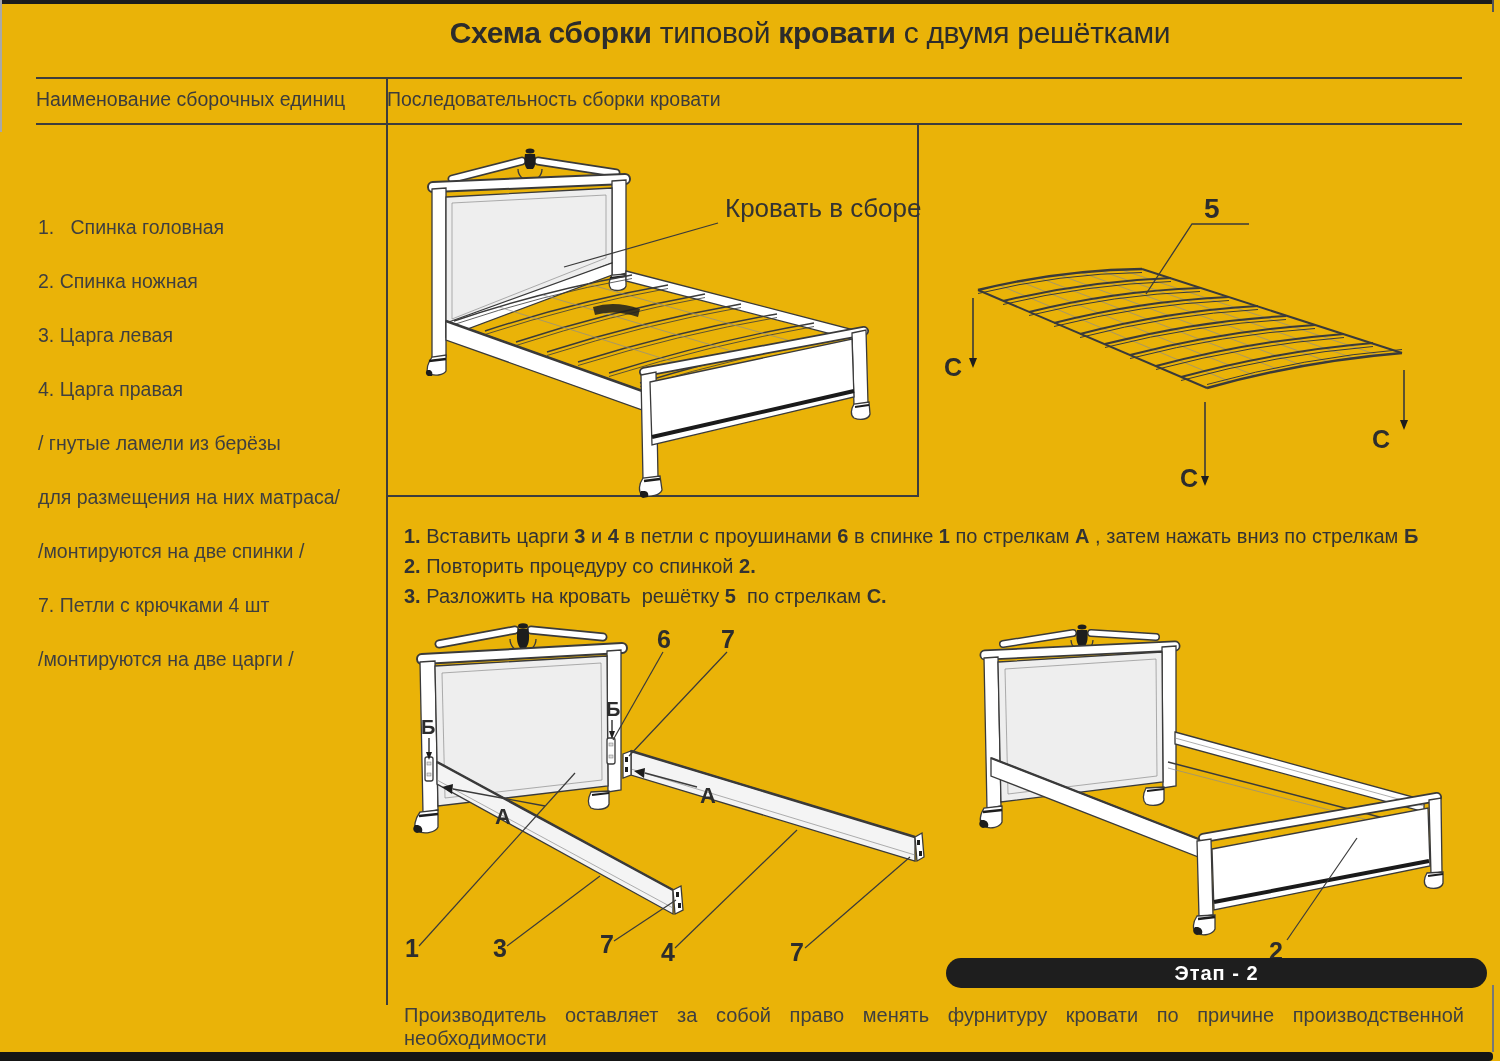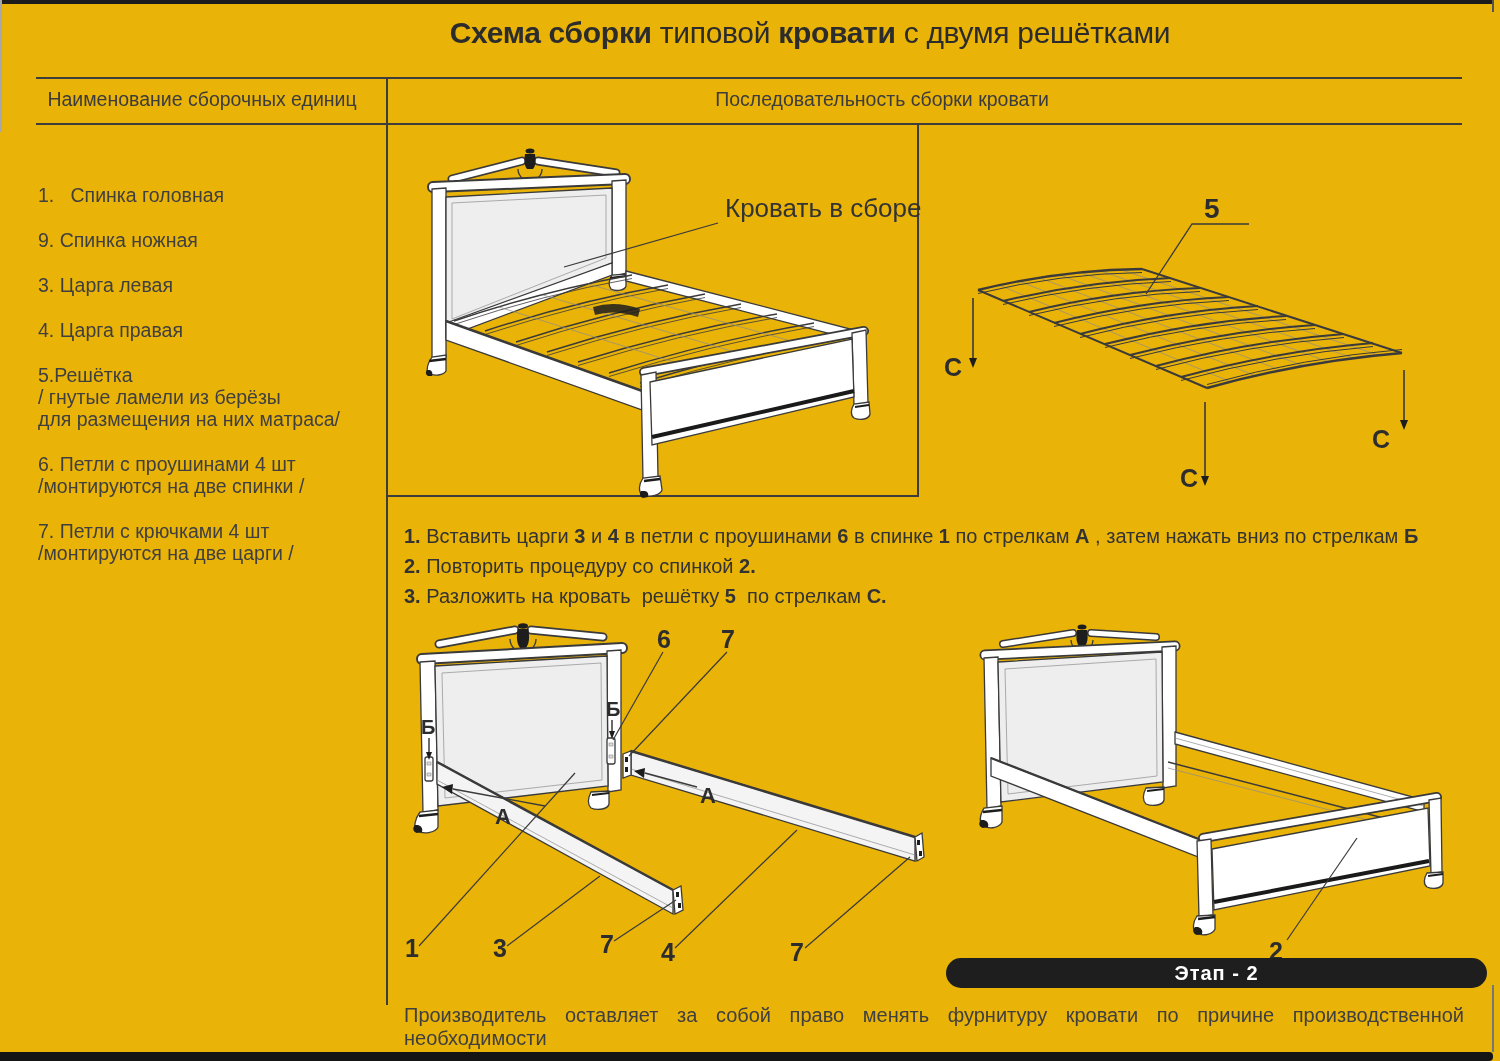--- a/index.html
+++ b/index.html
@@ -5,25 +5,25 @@
   html,body{margin:0;padding:0;background:#ffffff;}
   #page{position:relative;width:1500px;height:1061px;background:#eab308;overflow:hidden;
         font-family:"Liberation Sans",sans-serif;color:#3a3a3a;padding-left:36px;}
   .abs{position:absolute;}
   .line{position:absolute;background:#3d3d3d;}
   
   #title{top:16px;left:0;width:1500px;padding-left:120px;box-sizing:border-box;
          text-align:center;font-size:30px;letter-spacing:-0.3px;color:#2c2c2c;}
   #title .b{font-weight:bold;}
   
-  .hdr{top:88px;font-size:19.5px;text-align:center;color:#3c3c3c;}
+  .hdr{top:88px;font-size:19.5px;color:#3c3c3c;}
   
   #parts{left:38px;top:184px;font-size:19.5px;color:#3f3f3f;}
   .part{margin-bottom:23px;}
-  .part-line{line-height:22px;white-space:pre;}
+  .part-line{line-height:22px;white-space:pre;margin-top:32px;}
   
   .banner{position:absolute;background:#1e1e1e;border-radius:15px;color:#fff;
           font-weight:bold;text-align:center;letter-spacing:1px;}
   #banner3{left:925px;top:138px;width:540px;height:26px;font-size:18px;line-height:26px;}
   #banner1{left:401px;top:958px;width:535px;height:30px;font-size:20px;line-height:30px;}
   #banner2{left:946px;top:958px;width:541px;height:30px;font-size:20px;line-height:30px;}
   
   #instr{left:404px;top:524px;width:1062px;font-size:20px;color:#333;}
   #instr p{margin:0 0 5px 0;line-height:25px;white-space:pre-wrap;}
   #instr .b{font-weight:bold;}
@@ -63,35 +63,33 @@
   <div class="line" style="left:386px;top:495px;width:533px;height:2px;"></div>
 
   <div class="abs hdr" style="left:36px;width:332px;">Наименование  сборочных единиц</div>
   <div class="abs hdr" style="left:387px;width:990px;">Последовательность сборки кровати</div>
 
   <div id="parts" class="abs">
     <div class="part">
         <div class="part-line">1.   Спинка головная</div>
       </div>
     <div class="part">
-        <div class="part-line">9. Спинка ножная</div>
+        <div class="part-line">2. Спинка ножная</div>
       </div>
     <div class="part">
         <div class="part-line">3. Царга левая</div>
       </div>
     <div class="part">
         <div class="part-line">4. Царга правая</div>
       </div>
     <div class="part">
-      <div class="part-line">5.Решётка</div>
       <div class="part-line">/ гнутые ламели из берёзы</div>
       <div class="part-line">для размещения на них матраса/</div>
     </div>
     <div class="part">
-      <div class="part-line">6. Петли с проушинами 4 шт</div>
       <div class="part-line">/монтируются на две спинки /</div>
     </div>
     <div class="part">
       <div class="part-line">7. Петли с крючками 4 шт</div>
       <div class="part-line">/монтируются на две царги /</div>
     </div>
   </div>
 
   <svg style="left:388px;top:125px;" width="530" height="372" viewBox="0 0 530 372">
 

